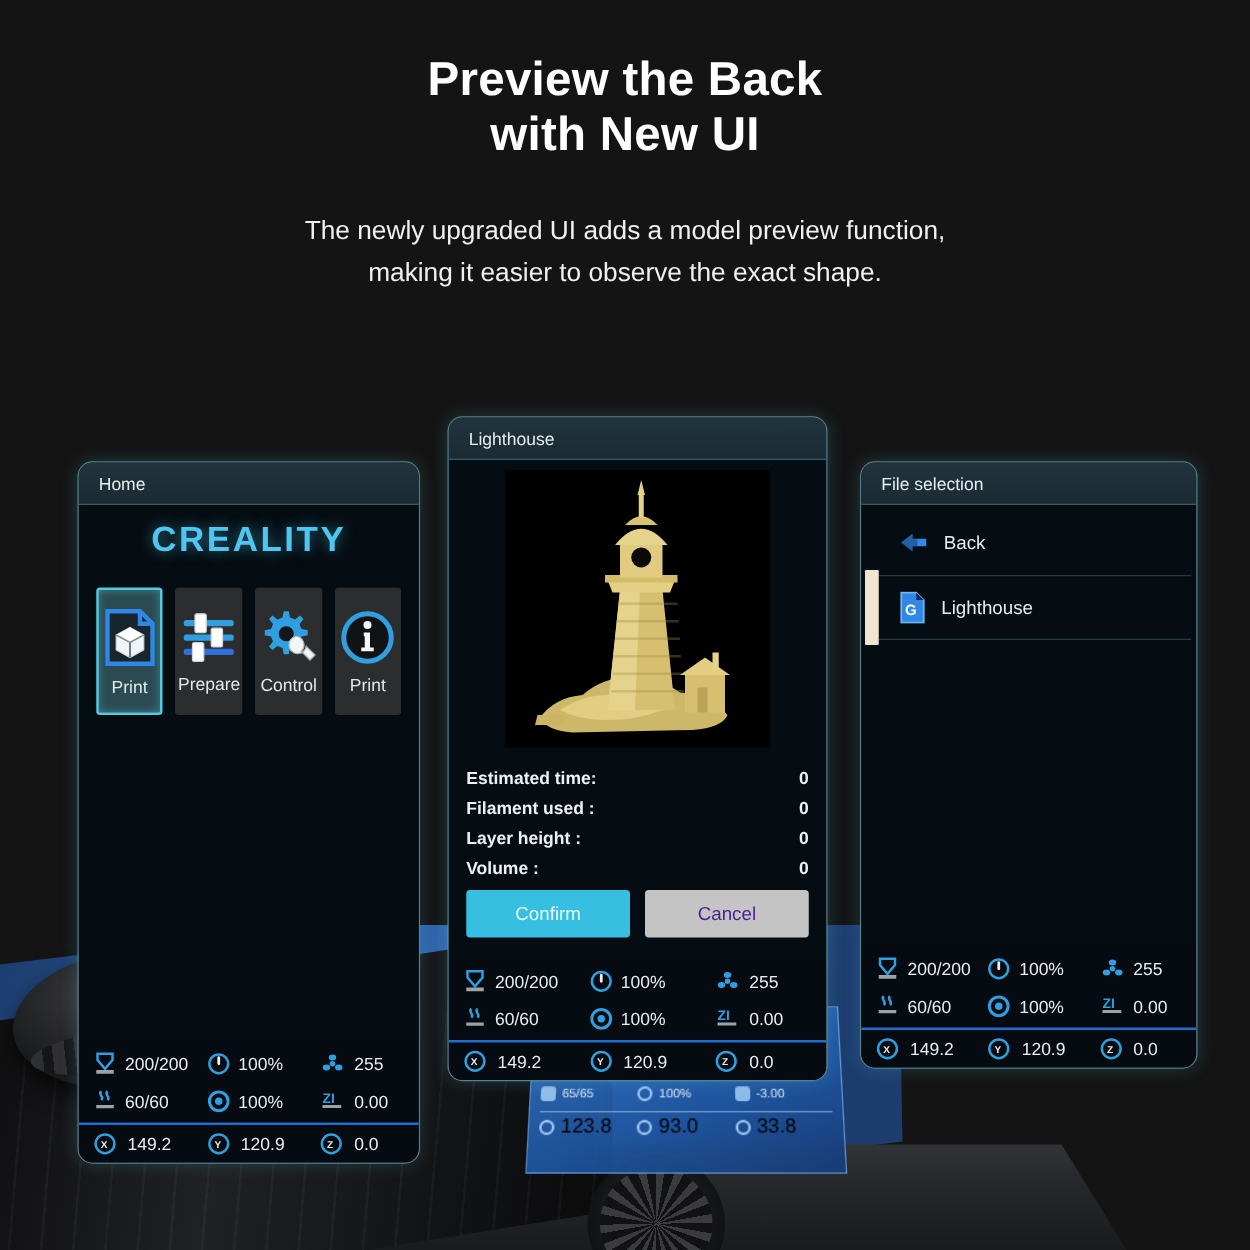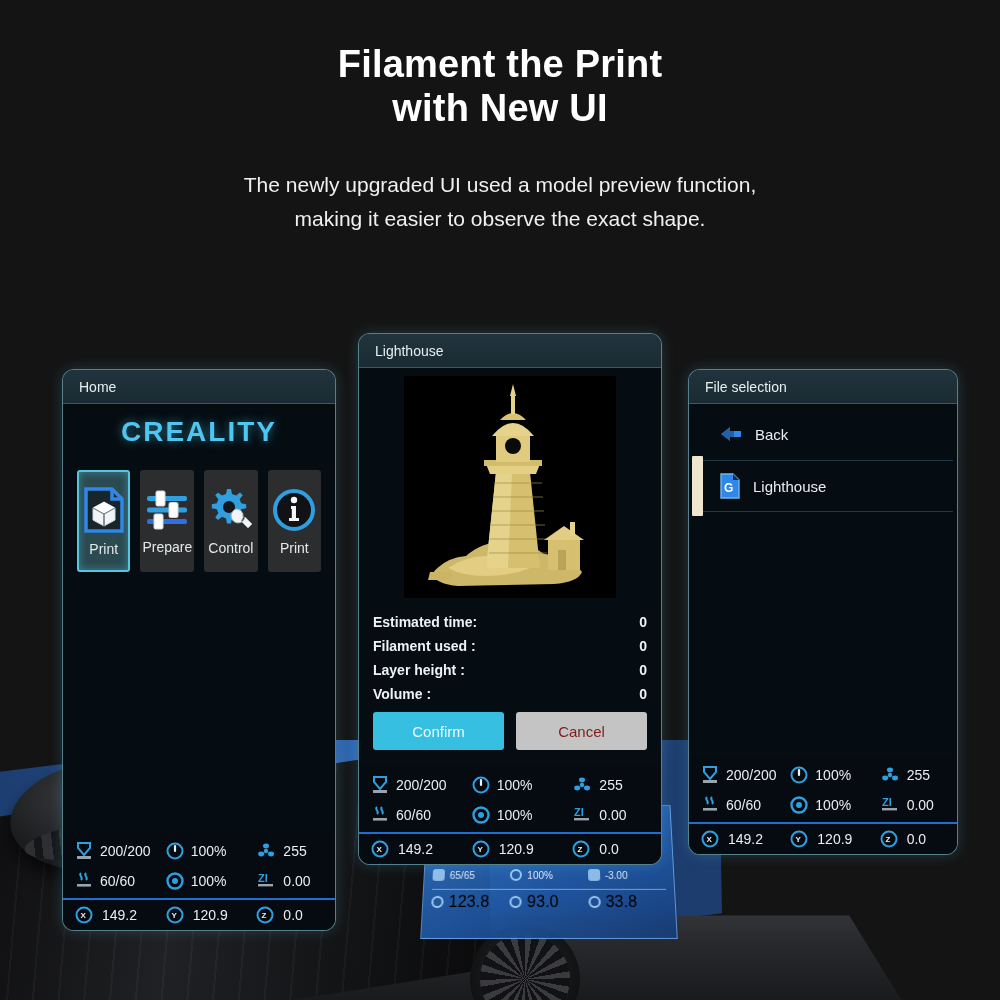--- a/index.html
+++ b/index.html
@@ -139,21 +139,21 @@
     background: #000; position: relative; overflow: hidden;
   }
   .info-list { padding: 8px 14px 0; }
   .info-row { display: flex; justify-content: space-between; align-items: flex-end; height: 24px; }
   .info-key { color: #eef2f4; font-size: 14px; font-weight: bold; }
   .info-val { color: #eef2f4; font-size: 14px; font-weight: bold; }
   .btn-row { display: flex; gap: 12px; padding: 10px 14px 12px; }
   .btn { flex: 1; height: 38px; border-radius: 3px; display:flex; align-items:center; justify-content:center;
          font-size: 15px; }
   .btn-confirm { background: #36bfe0; color: #eaf9fd; }
-  .btn-cancel { background: #c4c4c4; color: #7f1d1d; }
+  .btn-cancel { background: #c4c4c4; color: #4c1d95; }
 
   
   .file-list { padding: 4px; position: relative; }
   .file-item { display: flex; align-items: center; gap: 12px; height: 52px; padding-left: 26px; color: #e8edef; font-size: 15px; }
   .file-item.divided { border-top: 1px solid #223a45; border-bottom: 1px solid #223a45; }
   .scrollthumb {
     position: absolute; left: 3px; top: 52px; width: 11px; height: 60px;
     background: #f0e6cf; border-radius: 1px;
   }
 </style>
@@ -215,25 +215,25 @@
           <div class="bgs-cell">
               <span class="bgs-ic rnd"></span>
               <span>33.8</span>
             </div>
         </div>
       </div>
     </div>
   </div>
 
   <div class="headline">
-    <div>Filament the Print</div>
+    <div>Preview the Back</div>
     <div>with New UI</div>
   </div>
   <div class="subhead">
-    <div>The newly upgraded UI used a model preview function,</div>
+    <div>The newly upgraded UI adds a model preview function,</div>
     <div>making it easier to observe the exact shape.</div>
   </div>
 
   <div class="screen" style="left:62px; top:369px; width:274px; height:562px;">
     <div class="screen-head">
       <span>Home</span>
     </div>
     <div class="screen-body">
       <div class="brand">CREALITY</div>
 

